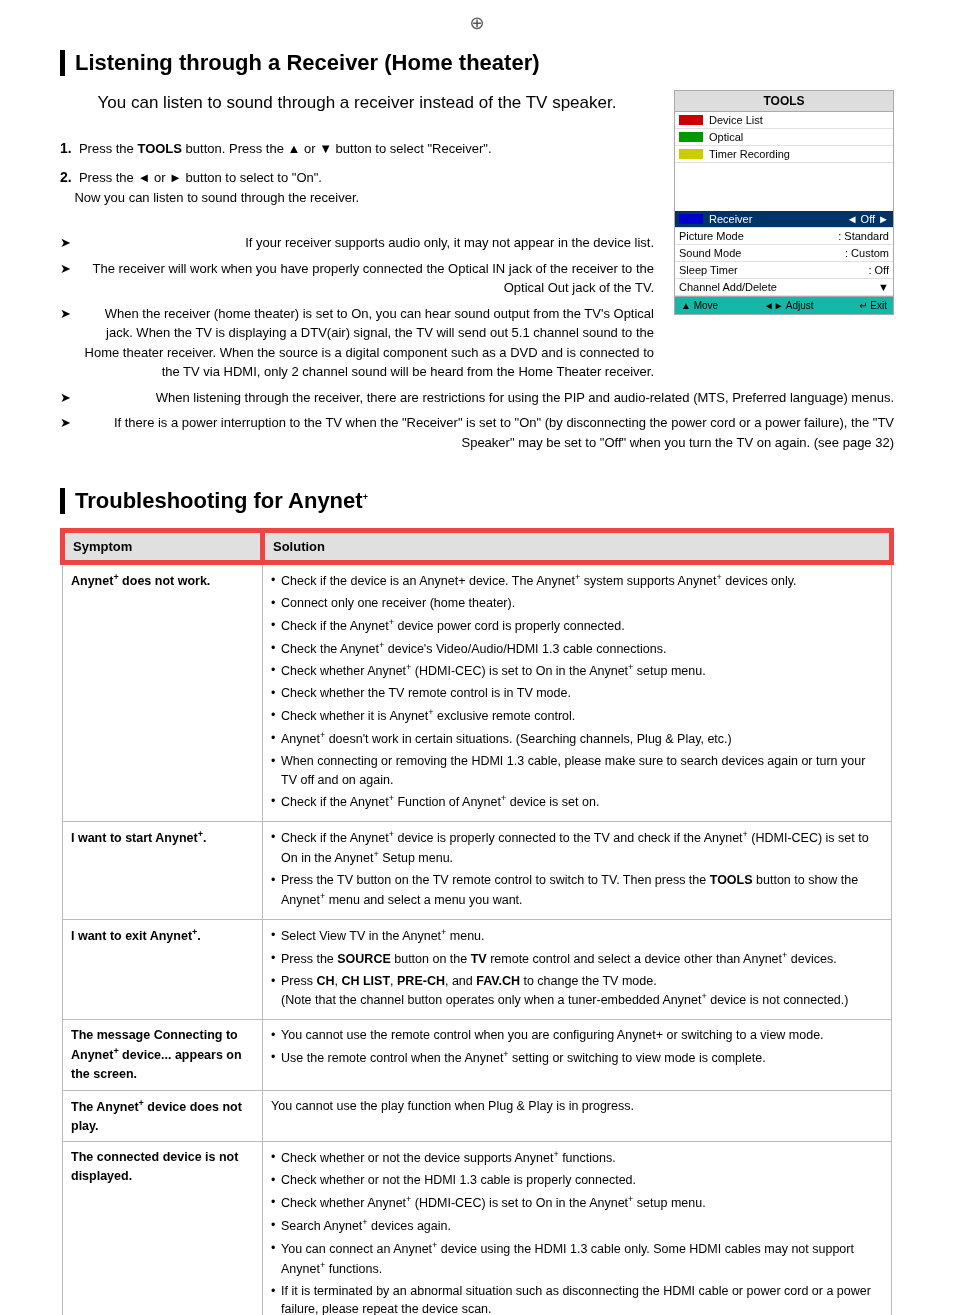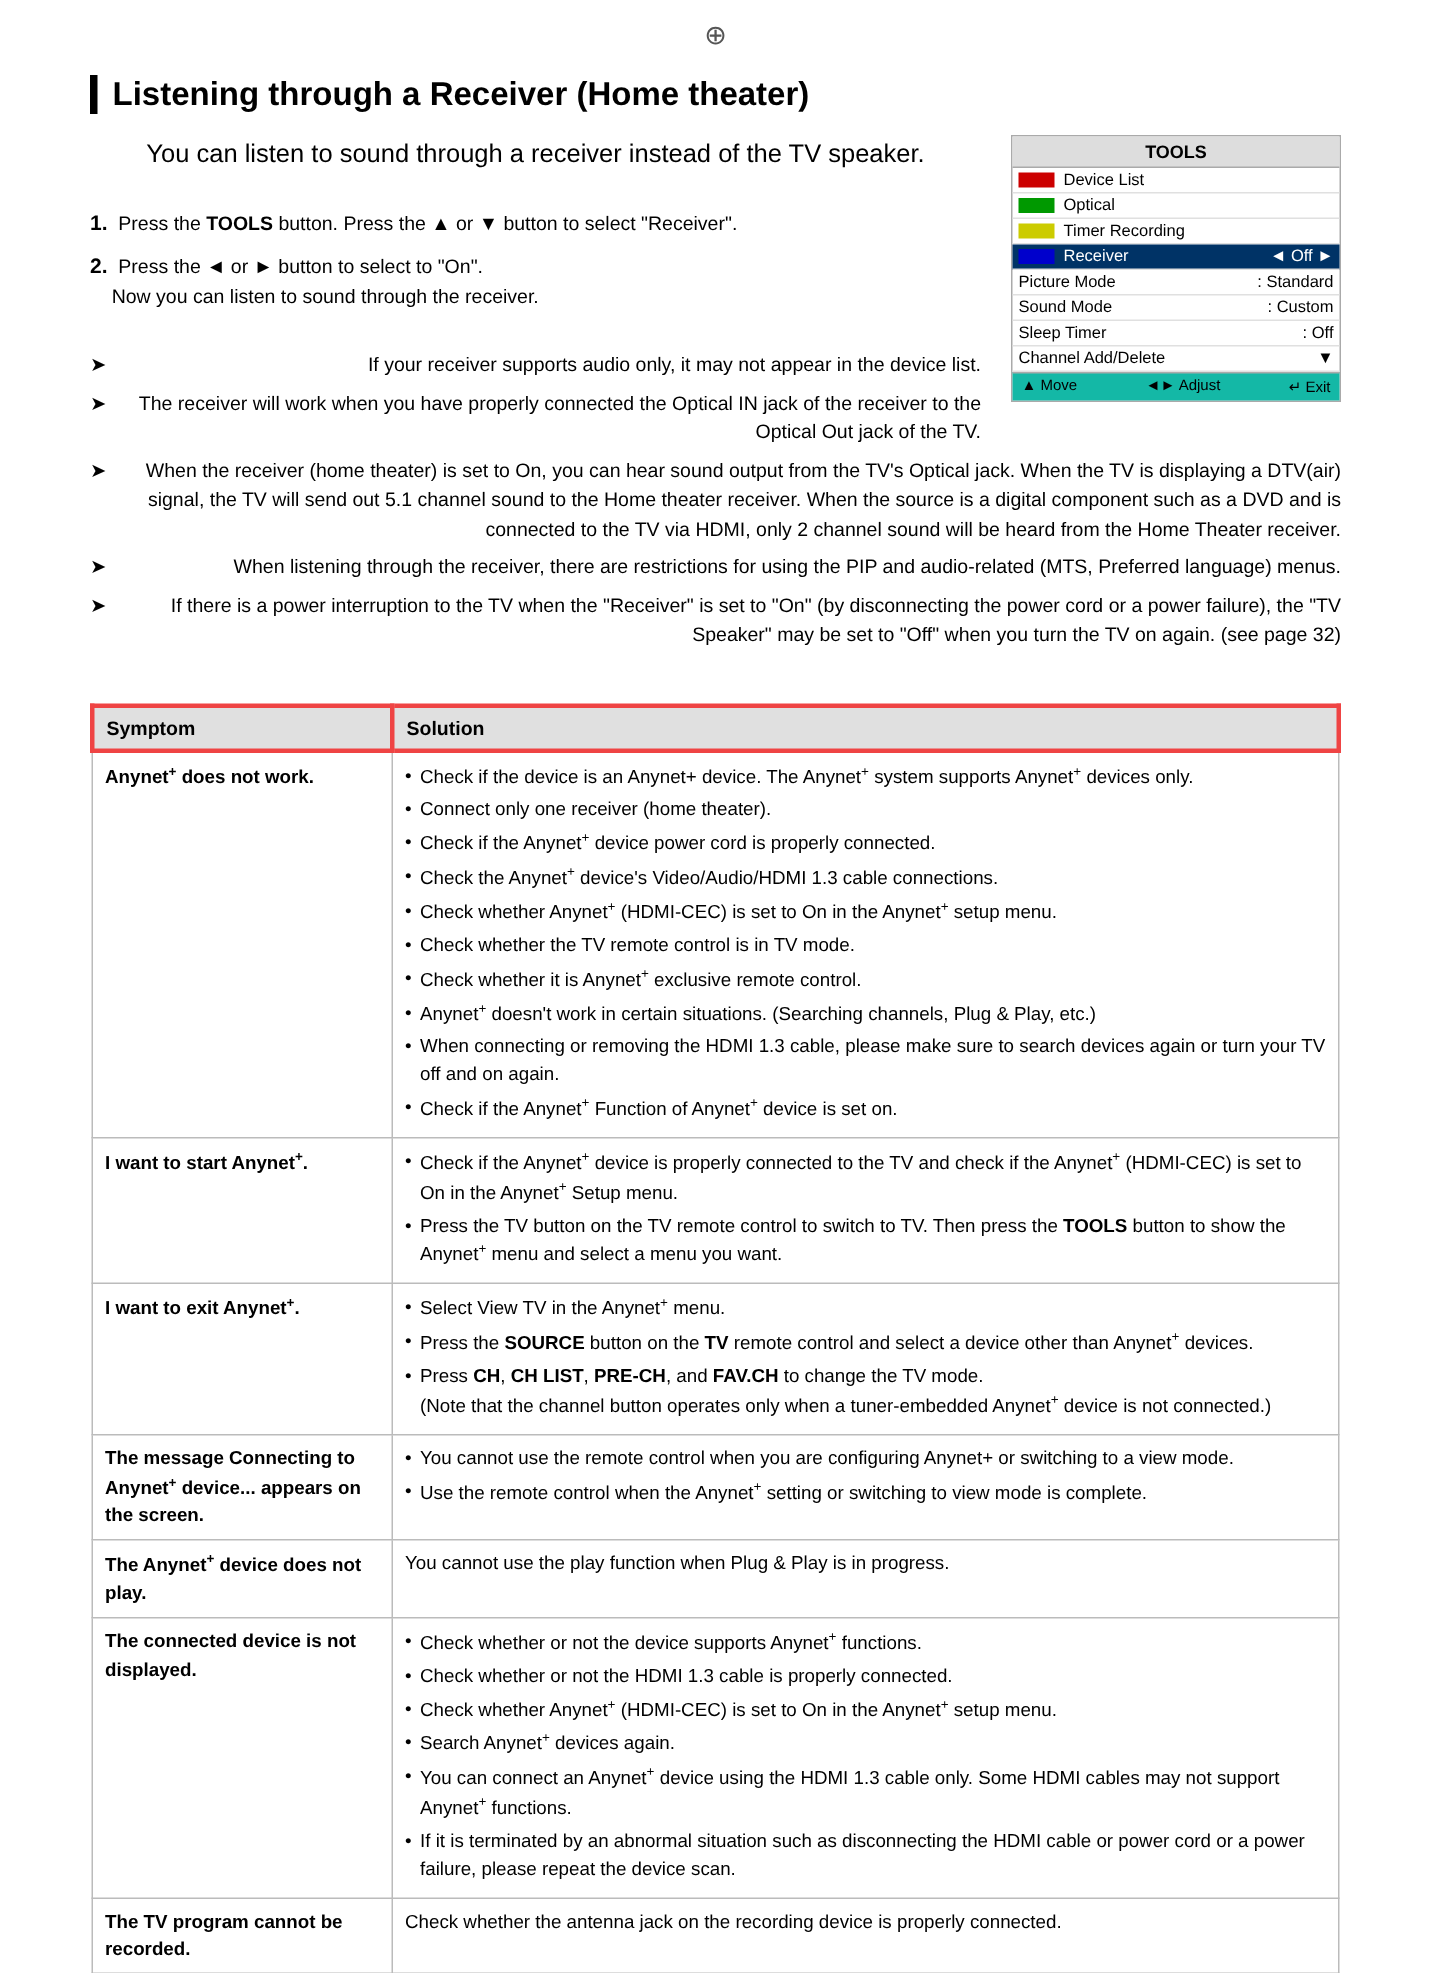--- a/index.html
+++ b/index.html
@@ -75,20 +75,21 @@
     .tools-box-row {
       display: flex;
       align-items: center;
       padding: 2px 4px;
       border-bottom: 1px solid #e0e0e0;
     }
 
     .tools-box-row.highlighted {
       background: #003366;
       color: #fff;
+      margin-top: 48px;
     }
 
     .tools-box-icon {
       width: 24px;
       height: 10px;
       background: #888;
       margin-right: 6px;
       display: inline-block;
       flex-shrink: 0;
     }
@@ -145,21 +146,21 @@
 
     .trouble-table {
       width: 100%;
       border-collapse: collapse;
       margin-top: 10px;
       font-size: 12.5px;
     }
 
     .trouble-table th {
       background: #e0e0e0;
-      border: 3px solid #ef4444;
+      border: 5px solid #ef4444;
       padding: 6px 8px;
       text-align: left;
       font-weight: bold;
       font-size: 13px;
     }
 
     .trouble-table td {
       border: 1px solid #bbb;
       padding: 6px 8px;
       vertical-align: top;
@@ -281,20 +282,21 @@
       </div>
       <div class="arrow-item">
         <span class="arrow">➤</span>
         <span class="arrow-text">If there is a power interruption to the TV when the "Receiver" is set to "On" (by disconnecting the power cord or a power failure), the "TV Speaker" may be set to "Off" when you turn the TV on again. (see page 32)</span>
       </div>
 
     </div>
   </div>
 
   <div class="section2">
+    <h2 class="section-title">Troubleshooting for Anynet<sup>+</sup></h2>
 
     <table class="trouble-table">
       <thead>
         <tr>
           <th>Symptom</th>
           <th>Solution</th>
         </tr>
       </thead>
       <tbody>
 

